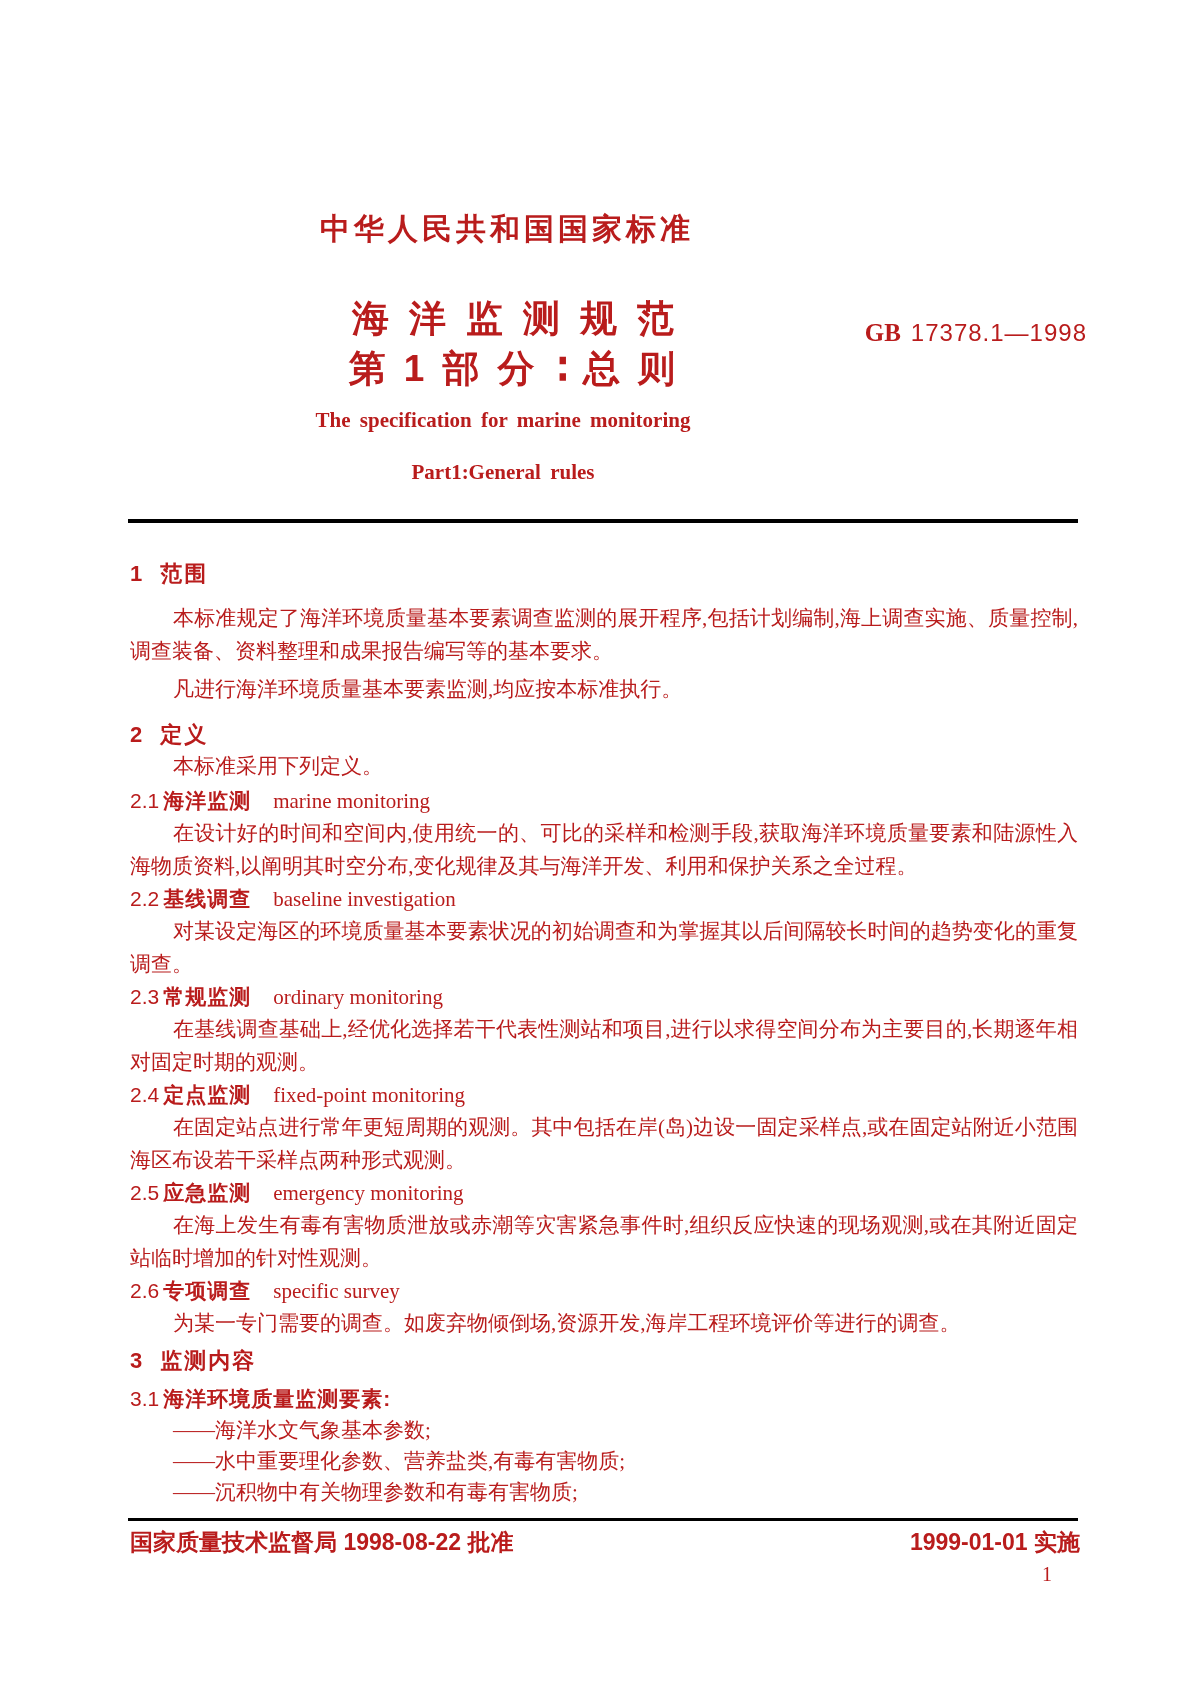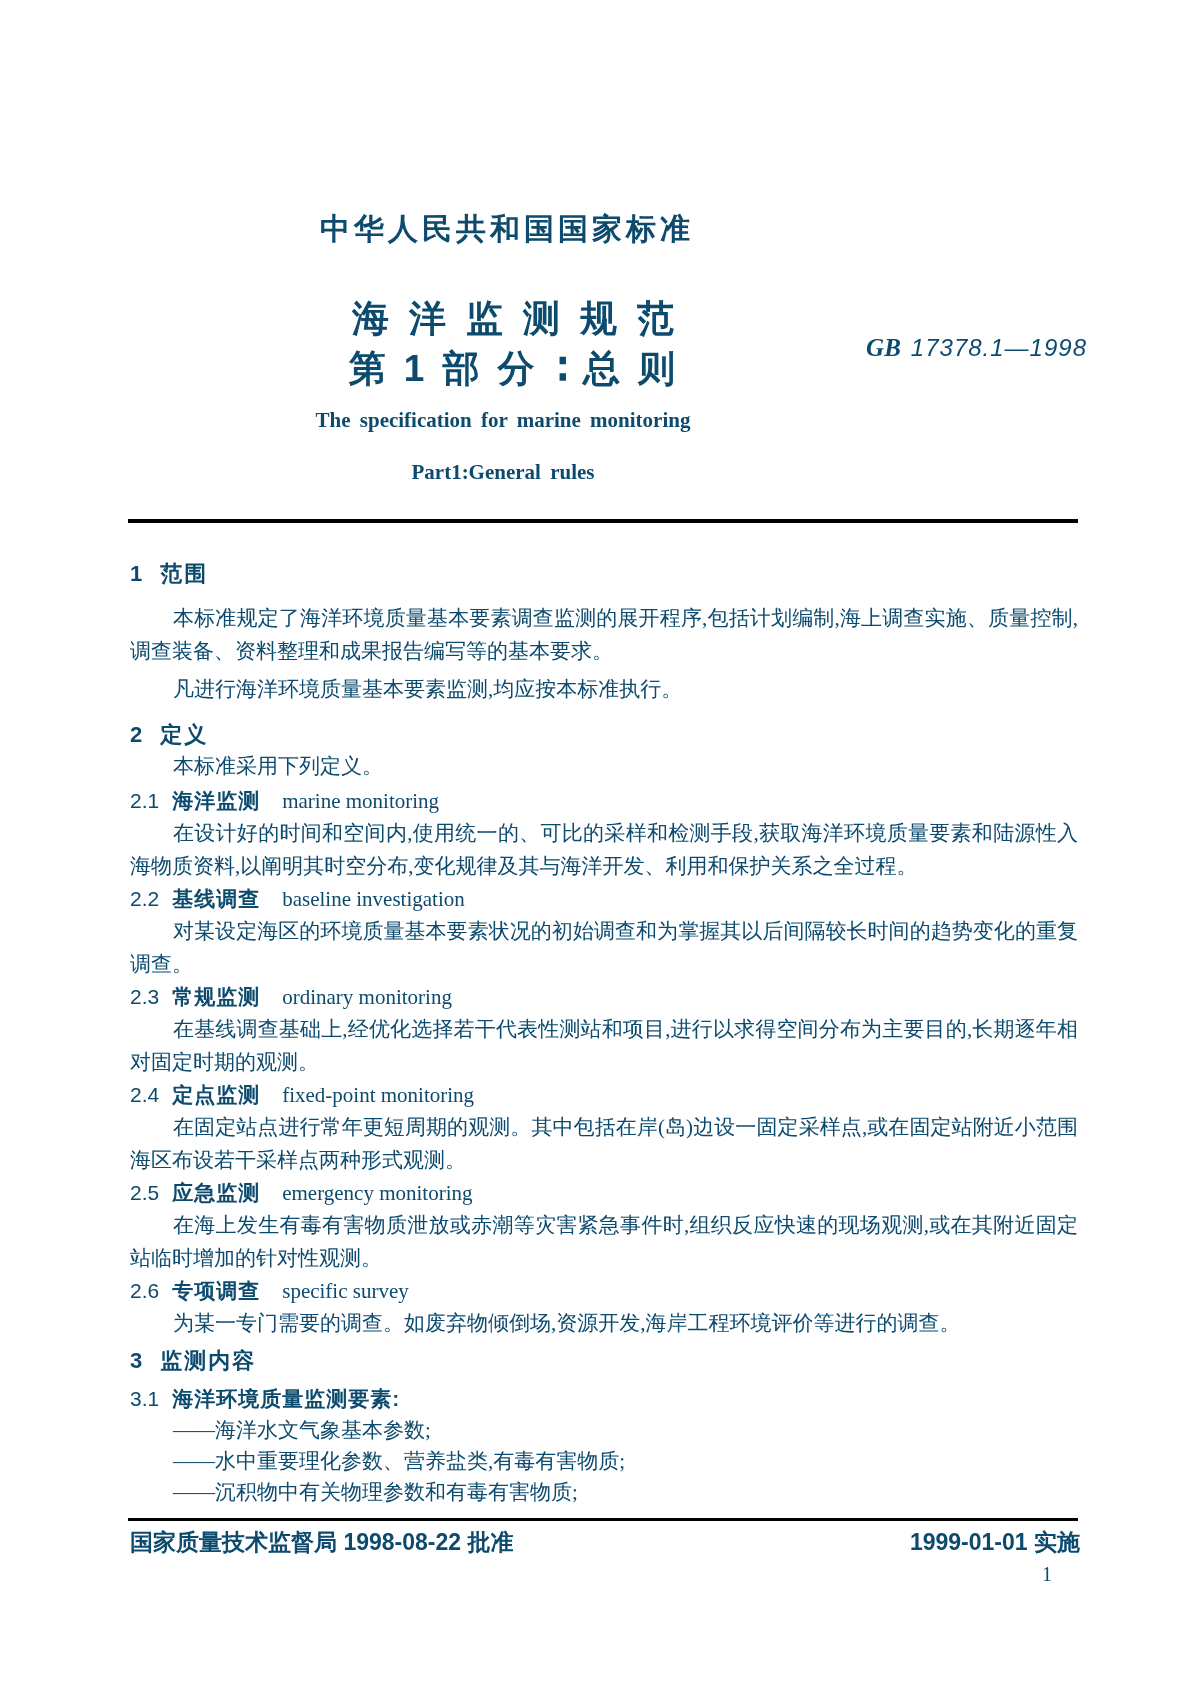--- a/index.html
+++ b/index.html
@@ -1,35 +1,35 @@
 <!DOCTYPE html>
 <html><head>
 <meta charset="utf-8">
 <style>
   html,body{margin:0;padding:0;background:#e8e8e8;}
   .page{
     position:relative;width:1191px;height:1684px;background:#ffffff;
-    font-family:"Liberation Serif",serif;color:#0c4a6e;overflow:hidden;
+    font-family:"Liberation Serif",serif;color:#b91c1c;overflow:hidden;
     margin:0 auto;
   }
   
   .std-label{
     position:absolute;top:209px;left:130px;width:746px;text-align:center;
     font-family:"Liberation Sans",sans-serif;font-weight:bold;
     font-size:30px;letter-spacing:4px;padding-left:4px;white-space:nowrap;
   }
   .title-zh{
     position:absolute;left:130px;width:746px;text-align:center;
     font-family:"Liberation Sans",sans-serif;font-weight:bold;
     font-size:37px;white-space:nowrap;
   }
   .title-zh.l1{top:294px;letter-spacing:20px;padding-left:20px;}
   .title-zh.l2{top:344px;letter-spacing:18px;padding-left:18px;}
   .std-code{
-    position:absolute;top:334px;right:104px;white-space:nowrap;font-style:italic;
+    position:absolute;top:319px;right:104px;white-space:nowrap;
   }
   .std-code .gb{font-family:"Liberation Serif",serif;font-weight:bold;font-size:25px;margin-right:10px;}
   .std-code .gbnum{font-family:"Liberation Sans",sans-serif;font-size:24px;letter-spacing:1px;}
   .title-en{
     position:absolute;left:130px;width:746px;text-align:center;
     font-family:"Liberation Serif",serif;font-weight:bold;font-size:21px;
     word-spacing:4px;white-space:nowrap;
   }
   .title-en.l1{top:408px;}
   .title-en.l2{top:460px;}
@@ -44,21 +44,21 @@
     font-family:"Liberation Sans",sans-serif;font-weight:bold;font-size:22px;
     line-height:31px;text-align:left;letter-spacing:2px;
   }
   .sec-num{margin-right:16px;}
   #scope-h{margin-top:9px;margin-bottom:13px;}
   #para2{margin-top:5px;}
   #def-h{margin-top:13px;}
   #content-h{margin-top:5px;margin-bottom:7px;}
   .sub-h{line-height:31px;text-align:left;white-space:nowrap;}
   .sub-h.first{margin-top:2px;}
-  .sub-num{font-family:"Liberation Sans",sans-serif;font-size:21px;margin-right:13px;}
+  .sub-num{font-family:"Liberation Sans",sans-serif;font-size:21px;margin-right:4px;}
   .sub-zh{font-family:"Liberation Sans",sans-serif;font-weight:bold;font-size:21px;margin-right:22px;letter-spacing:1px;}
   .sub-en{font-family:"Liberation Serif",serif;font-size:21px;}
   .para{text-indent:43px;}
   .bullet{padding-left:43px;line-height:31px;text-align:left;}
   
   .rule-bottom{position:absolute;top:1518px;left:128px;width:950px;height:3px;background:#000;}
   .footer-left{
     position:absolute;top:1527px;left:130px;white-space:nowrap;
     font-family:"Liberation Sans",sans-serif;font-weight:bold;font-size:23px;
   }

